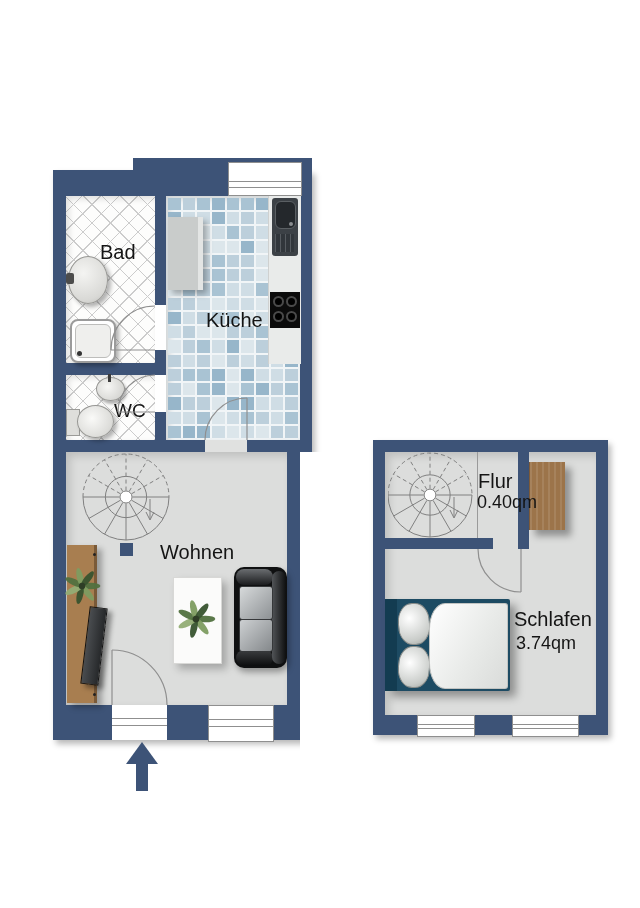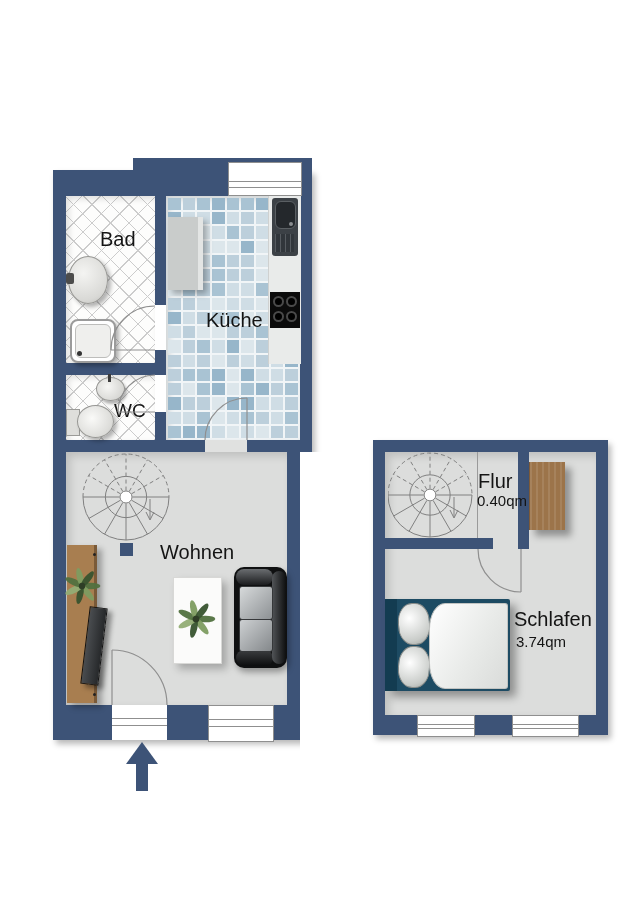--- a/index.html
+++ b/index.html
@@ -11,21 +11,21 @@
   .room{position:absolute;}
   .floor{background:#dcdddc;box-shadow:inset 4px 4px 8px rgba(0,0,0,.14);}
   .bathtile{
     background:
       repeating-linear-gradient(45deg,#cccccc 0 1px,transparent 1px 13px),
       repeating-linear-gradient(-45deg,#cccccc 0 1px,transparent 1px 13px),
       #fdfdfc;
     box-shadow:inset 3px 3px 6px rgba(0,0,0,.12);
   }
   .roomlabel{position:absolute;font-size:20px;color:#141414;white-space:nowrap;}
-  .arealabel{position:absolute;font-size:15px;color:#141414;white-space:nowrap;}
+  .arealabel{position:absolute;font-size:18px;color:#141414;white-space:nowrap;}
   .win{position:absolute;background:#fff;}
   .win::before,.win::after{content:"";position:absolute;left:0;right:0;height:1px;background:#8f8f8f;}
   .v35::before{top:13px}.v35::after{top:20px}
   .v32::before{top:18px}.v32::after{top:24px}
   .v20::before{top:8px}.v20::after{top:12px}
   .bordered{border:1px solid #8f8f8f;}
   .gap{position:absolute;background:#fff;}
   #kueche-tiles{position:absolute;left:0;top:0;right:0;bottom:0;display:grid;
     grid-template-columns:repeat(9,1fr);grid-template-rows:repeat(17,1fr);
     gap:2px;padding:2px;background:#f1f5f7;box-sizing:border-box;
@@ -323,21 +323,21 @@
         </svg>
       </div>
     <div class="abs" style="left:234px;top:567px;width:53px;height:101px;background:#0f1011;border-radius:10px;box-shadow:2px 4px 6px rgba(0,0,0,.35)">
       <div class="abs" style="left:2px;top:2px;width:37px;height:16px;background:linear-gradient(#6a6d70,#1b1c1e);border-radius:8px"></div>
       <div class="abs" style="left:2px;bottom:2px;width:37px;height:16px;background:linear-gradient(#3c3e40,#0c0d0e);border-radius:8px"></div>
       <div class="abs" style="right:1px;top:4px;width:14px;height:93px;background:linear-gradient(90deg,#515457,#0e0f10);border-radius:7px"></div>
       <div class="abs" style="left:5px;top:19px;width:32px;height:32px;background:linear-gradient(135deg,#d7dadb,#8d9194);border:1px solid #36383a;border-radius:3px"></div>
       <div class="abs" style="left:5px;top:52px;width:32px;height:31px;background:linear-gradient(135deg,#cdd0d2,#84888b);border:1px solid #36383a;border-radius:3px"></div>
     </div>
 
-    <div class="roomlabel" style="left:100px;top:228px">Bad</div>
+    <div class="roomlabel" style="left:100px;top:241px">Bad</div>
     <div class="roomlabel" style="left:206px;top:309px">Küche</div>
     <div class="roomlabel" style="left:114px;top:400px;font-size:19px">WC</div>
     <div class="roomlabel" style="left:160px;top:541px">Wohnen</div>
 
     <div>
       <div class="abs" style="left:126px;top:742px;width:0;height:0;border-left:16px solid transparent;border-right:16px solid transparent;border-bottom:22px solid #3d5377"></div>
       <div class="abs" style="left:136px;top:763px;width:12px;height:28px;background:#3d5377"></div>
     </div>
   </div>
 

